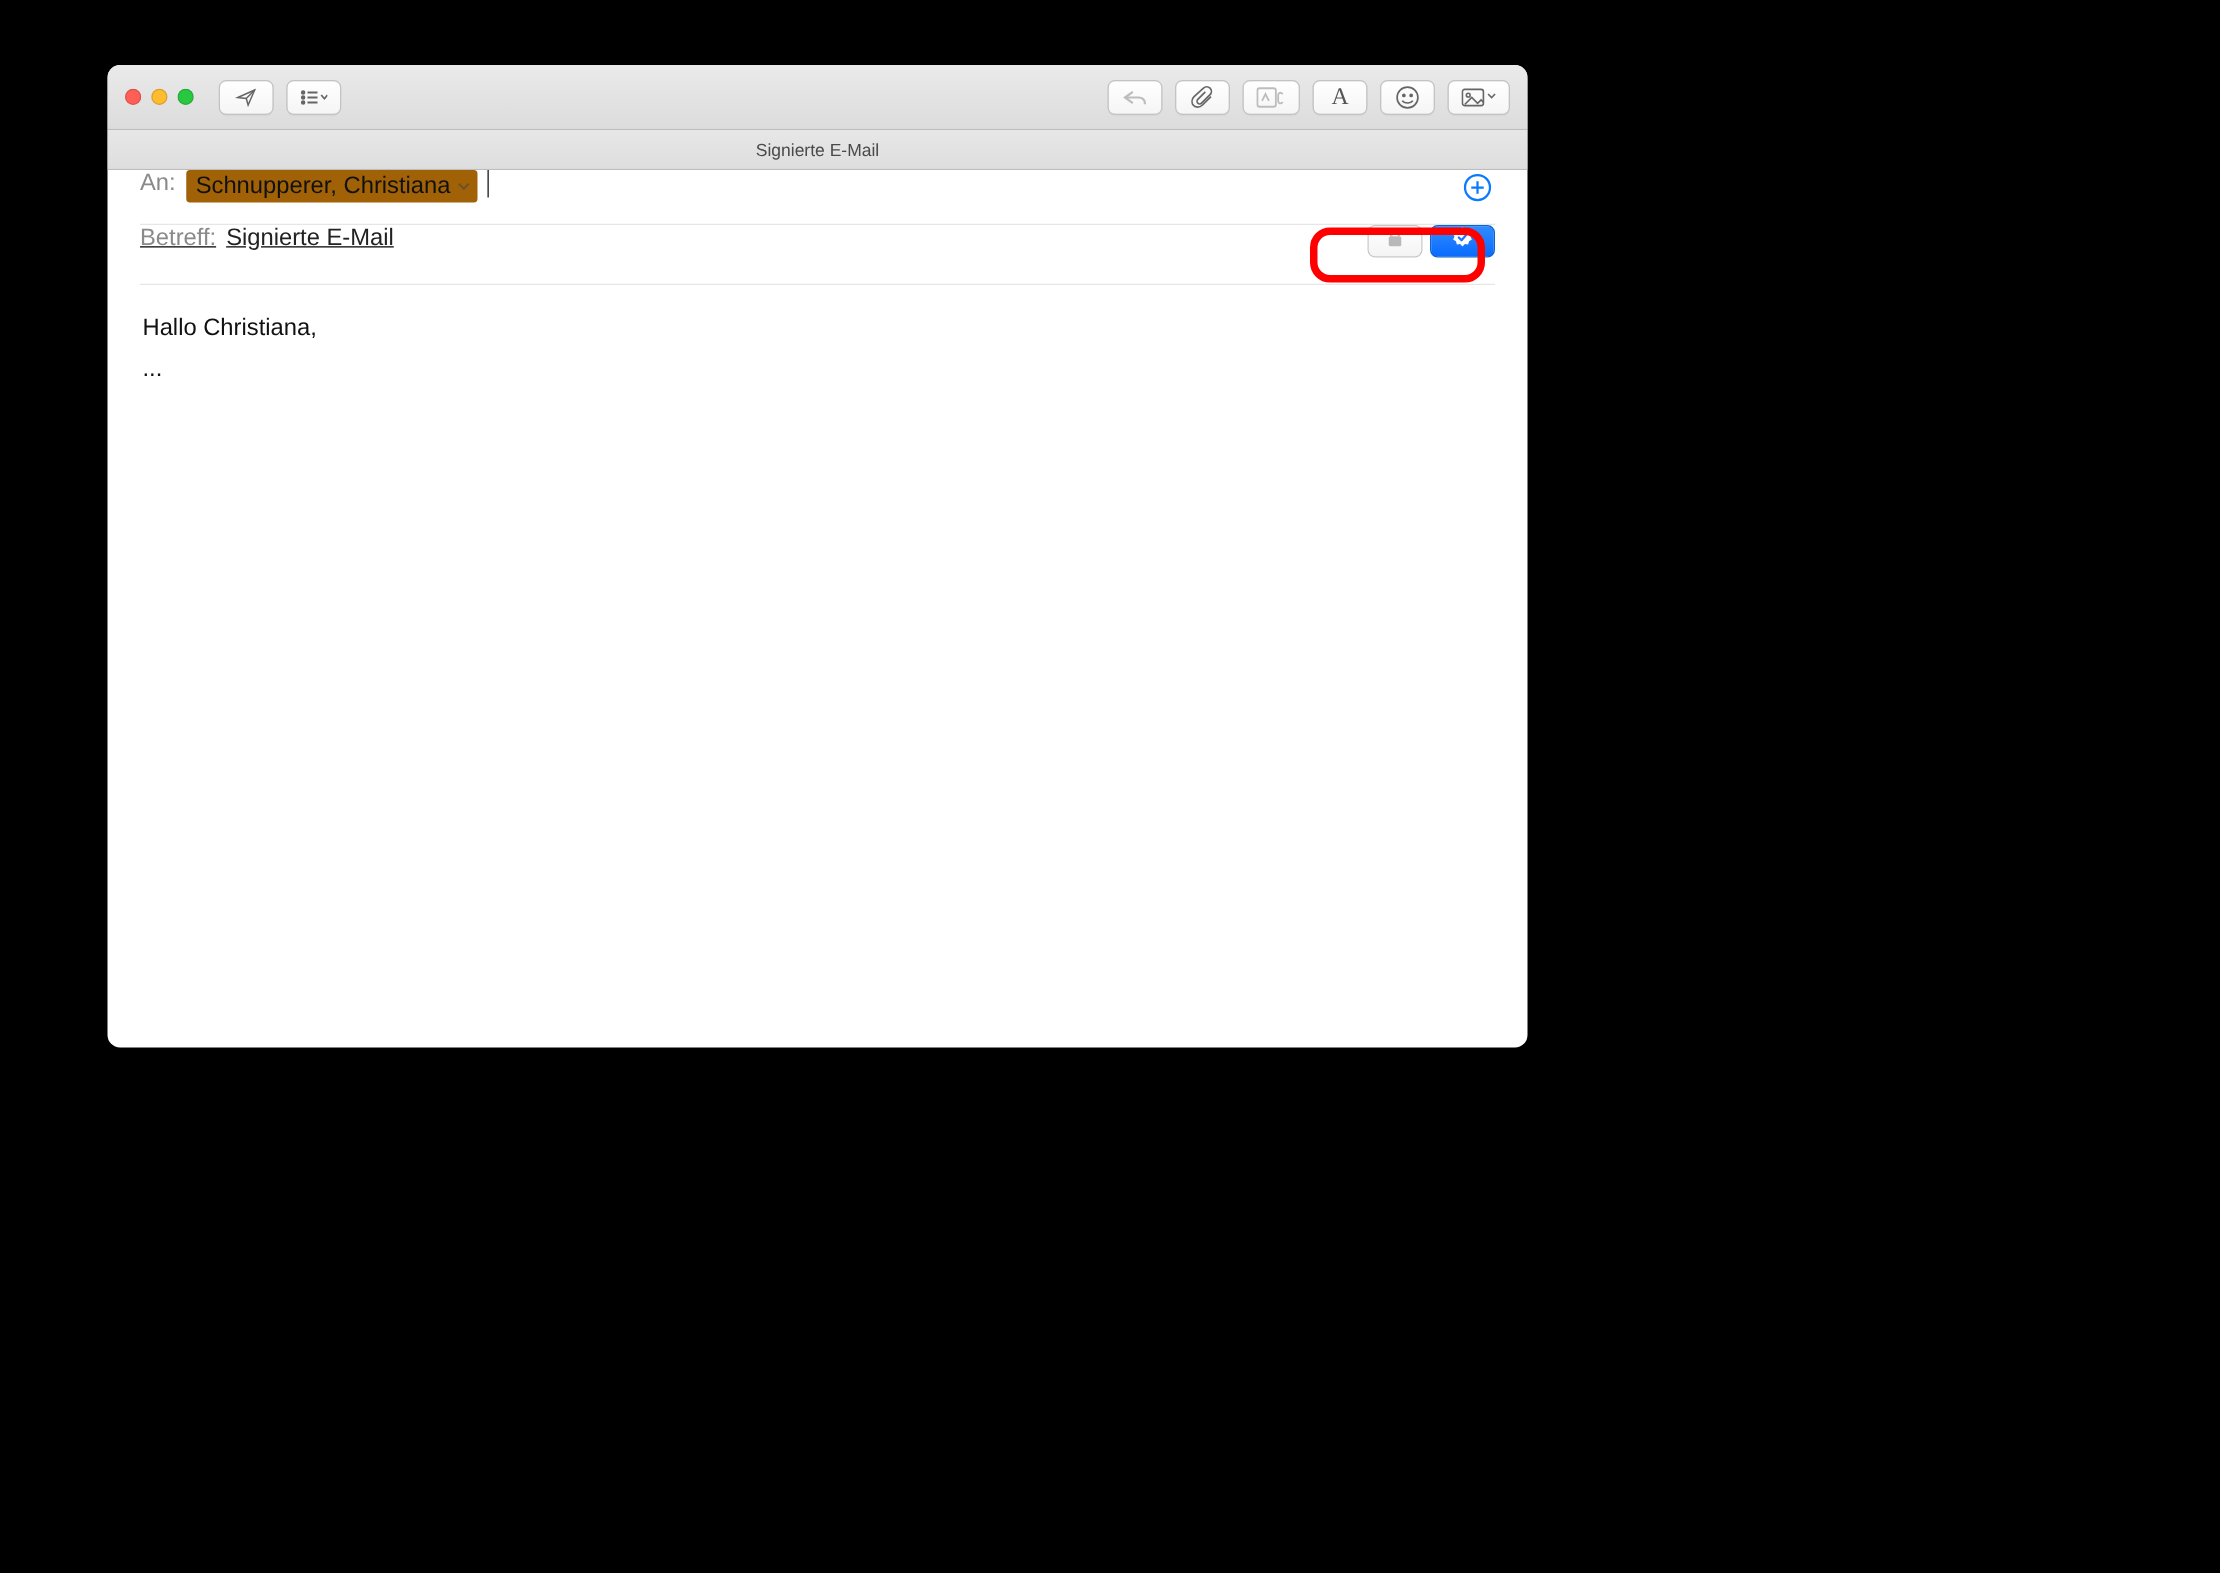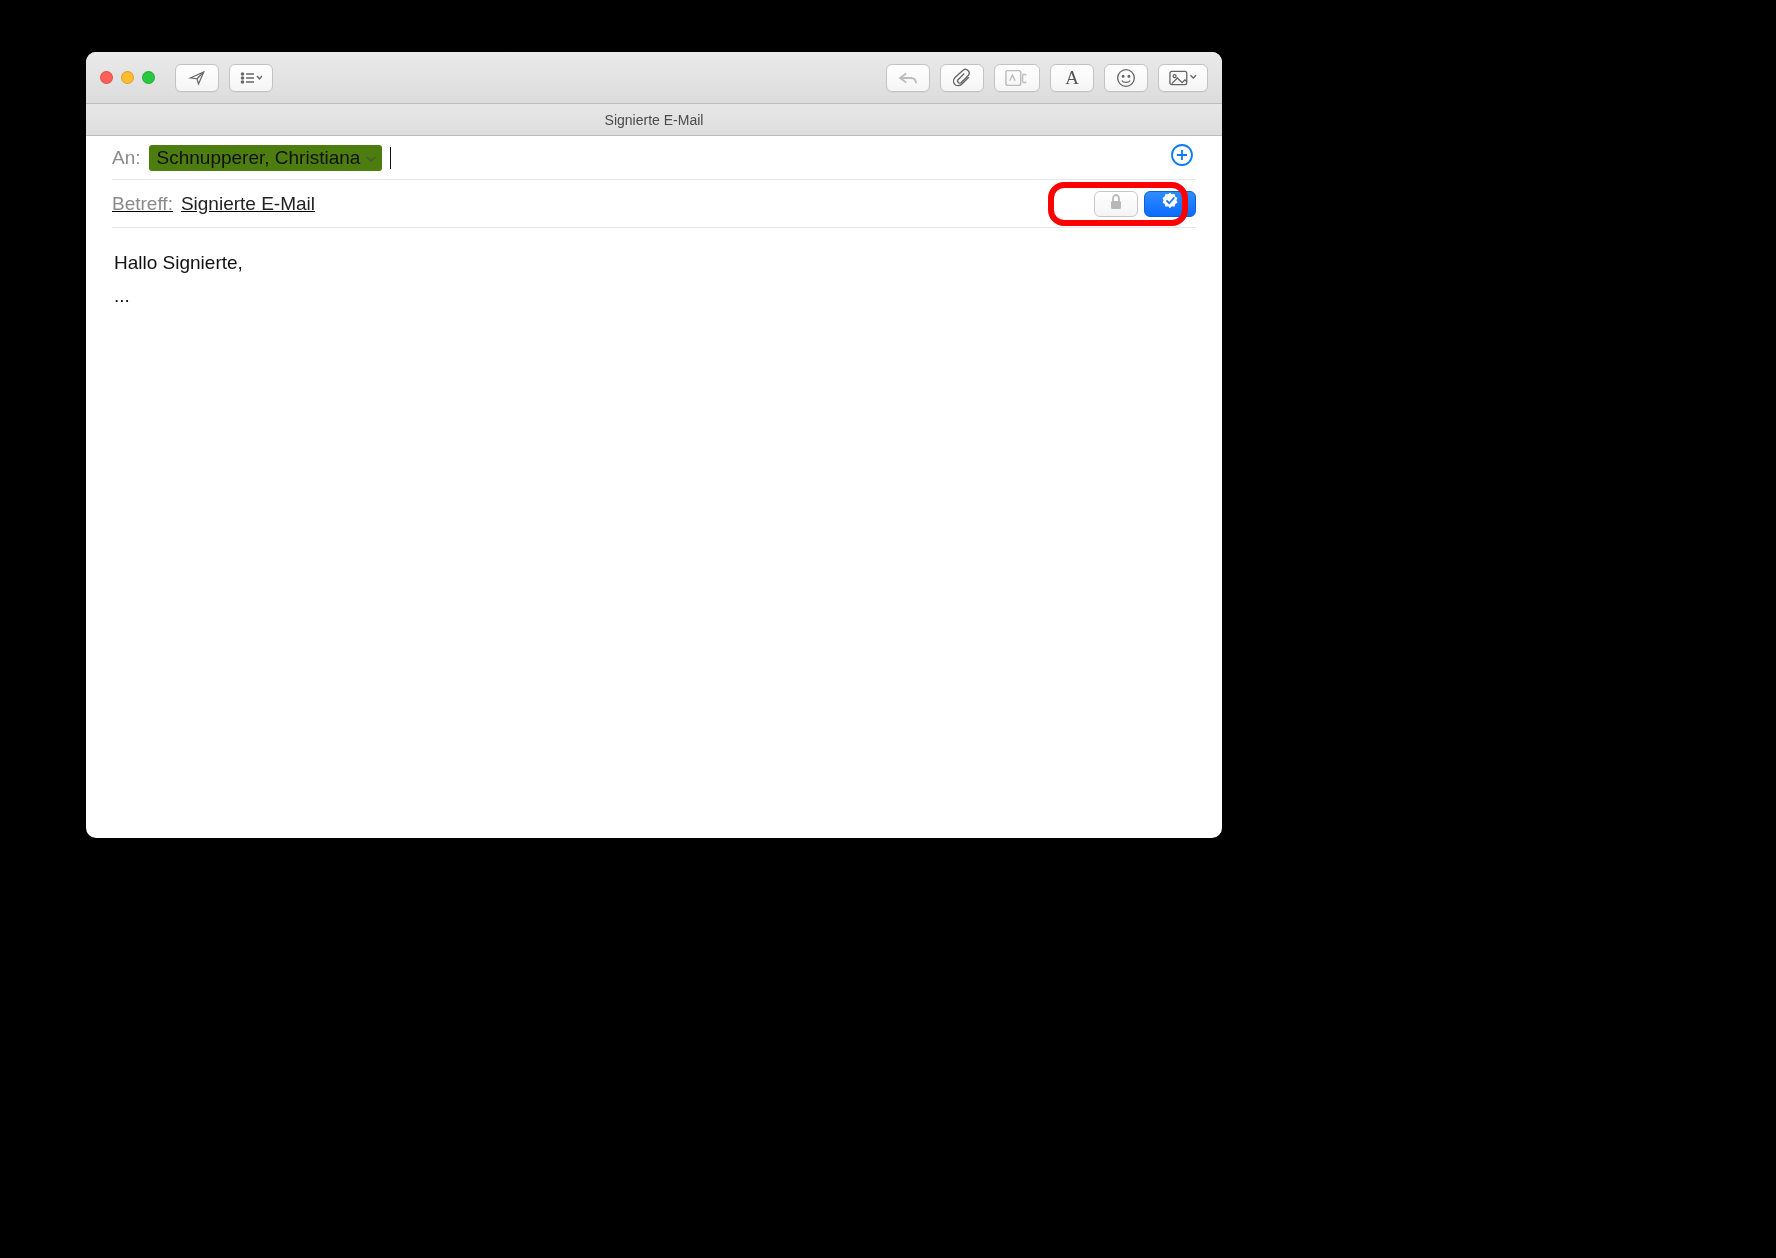--- a/index.html
+++ b/index.html
@@ -71,34 +71,34 @@
       align-items: center;
       justify-content: center;
       color: #4a4a4a;
       font-size: 14px;
     }
     .fields {
       padding: 0 26px;
     }
     .row {
       display: flex;
-      align-items: center;
+      align-items: flex-start;
       min-height: 44px;
       border-bottom: 1px solid #e6e6e6;
       position: relative;
       font-size: 19px;
     }
     .row .label {
       color: #8a8a8a;
       margin-right: 8px;
     }
     .recipient {
       display: inline-flex;
       align-items: center;
-      background: #4d7c0f;
+      background: #a16207;
       color: #111;
       padding: 2px 6px 2px 8px;
       border-radius: 3px;
       font-size: 19px;
       gap: 6px;
     }
     .recipient svg { opacity: 0.55; }
     .cursor {
       display: inline-block;
       width: 1px;
@@ -291,17 +291,17 @@
             </svg>
           </span>
         </div>
       </div>
 
       <div class="highlight-ring"></div>
     </div>
   </div>
 
   <div class="body">
-    <div>Hallo Signierte,</div>
+    <div>Hallo Christiana,</div>
     <div>...</div>
   </div>
 
 </div>
 
 </body></html>

